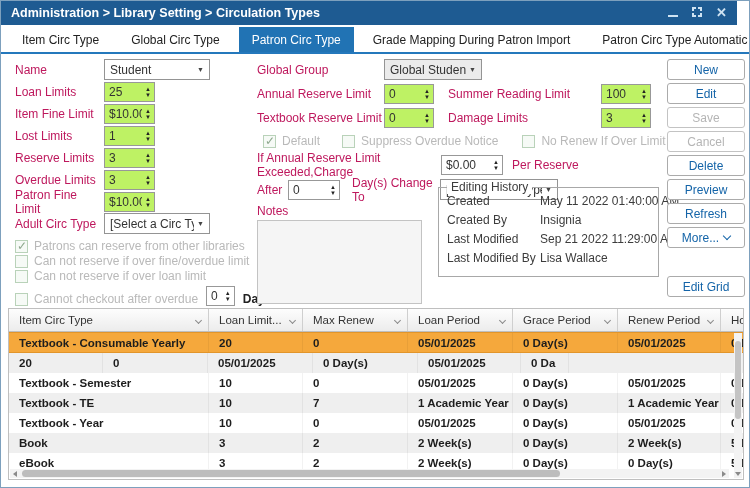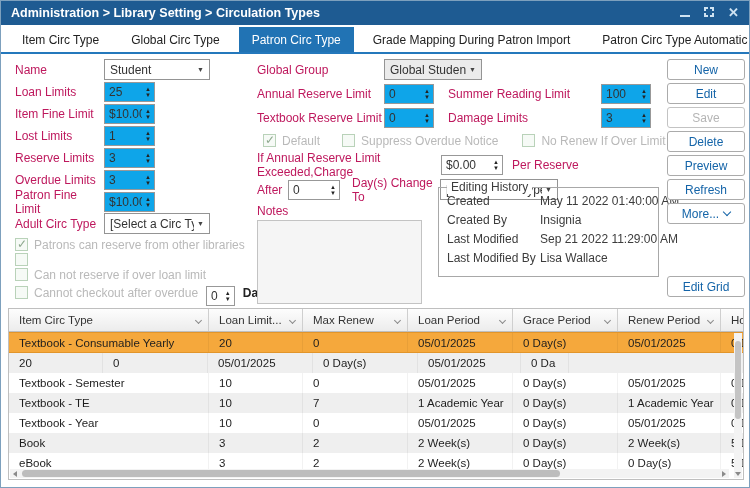--- a/index.html
+++ b/index.html
@@ -1,21 +1,21 @@
 <!DOCTYPE html>
 <html><head>
 <meta charset="utf-8">
 <style>
   * { margin:0; padding:0; box-sizing:border-box; }
   html,body { background:#cfd8e0; font-family:"Liberation Sans", sans-serif; }
   .window { position:relative; width:750px; height:488px; background:#fff;
             border:1px solid #7da0bd; overflow:hidden; font-size:12px; color:#333; }
 
   
-  .titlebar { position:absolute; top:0; left:0; right:0; height:24px; background:#1e5b92;
+  .titlebar { position:absolute; top:0; left:0; right:12px; height:24px; background:#1e5b92;
               display:flex; align-items:center; padding:0 10px; }
   .titlebar .title { color:#fff; font-weight:bold; font-size:12.5px; flex:1; white-space:nowrap; }
   .winctl { display:flex; align-items:center; gap:14px; }
   .ic-min { width:10px; height:2px; background:#cfe3f2; display:inline-block; }
   .ic-restore { width:10px; height:10px; border:2px solid #cfe3f2; position:relative; display:inline-block; }
   .ic-restore::before { content:""; position:absolute; left:-3px; right:-3px; top:2px; bottom:2px; background:#1e5b92; }
   .ic-restore::after  { content:""; position:absolute; top:-3px; bottom:-3px; left:2px; right:2px; background:#1e5b92; }
   .ic-close { color:#cfe3f2; font-size:13px; font-weight:bold; line-height:10px; }
 
   
@@ -23,29 +23,29 @@
             border-bottom:2px solid #2478bc; display:flex; align-items:flex-end; padding-left:8px; }
   .tab { padding:6px 13px 5px; margin-right:6px; font-size:12px; color:#222; white-space:nowrap; cursor:default; }
   .tab.active { background:#2173b4; color:#fff; }
 
   
   .lbl { color:#be185d; }
   .sel { display:flex; align-items:center; height:21px; border:1px solid #949494; background:#fff; padding:0 5px; }
   .sel .cap { flex:1; overflow:hidden; white-space:nowrap; }
   .sel .dd { font-size:7px; color:#444; margin-left:3px; }
   .sel.gray { background:#ebebeb; }
-  .spin { display:flex; align-items:center; height:20px; border:1px solid #989898; background:#0ea5e9; }
+  .spin { display:flex; align-items:center; height:20px; border:1px solid #989898; background:#bef264; }
   .spin.white { background:#fff; }
   .spin .v { flex:1; padding:0 4px; overflow:hidden; white-space:nowrap; }
   .spin .ar { display:flex; flex-direction:column; align-items:center; font-size:6px; line-height:6px;
               color:#222; padding:0 3px; }
   .row { display:flex; align-items:center; }
 
   
-  .cbrow { display:flex; align-items:flex-start; }
+  .cbrow { display:flex; align-items:flex-end; }
   .cb { width:13px; height:13px; border:1px solid #b9d2b9; background:#f6faf6; margin-right:6px;
         position:relative; flex:none; }
   .cb.checked::after { content:"✓"; position:absolute; top:-2px; left:1px; color:#8fa98f; font-size:12px; }
   .cbtext { color:#b9b9b9; white-space:nowrap; }
 
   
   .leftpanel { position:absolute; top:58px; left:14px; width:250px; }
   .leftpanel .frow { height:21px; margin-bottom:1px; display:flex; align-items:center; }
   .leftpanel .frow .lbl { width:89px; flex:none; }
   .midpanel { position:absolute; top:58px; left:256px; width:398px; }
@@ -78,21 +78,21 @@
   .ghead { display:flex; height:23px; background:linear-gradient(#fdfdfd,#ececec);
            border-bottom:1px solid #bfbfbf; }
   .gh { display:flex; align-items:center; border-right:1px solid #cfcfcf; padding-left:10px;
         font-size:11.5px; color:#333; white-space:nowrap; overflow:hidden; }
   .gh .sortch { margin-left:auto; margin-right:7px; width:5px; height:5px; flex:none;
         border-right:1.3px solid #8a8a8a; border-bottom:1.3px solid #8a8a8a; transform:rotate(45deg); }
   .grow { display:flex; height:20px; background:#fff; }
   .grow.alt { background:#efefef; }
   .grow.selected { background:#f5a83c; border-top:1px solid #e2952a; border-bottom:1px solid #e2952a; height:21px; }
   .gc { padding-left:10px; display:flex; align-items:center; font-size:11.5px; color:#1d1d1d;
-        white-space:nowrap; overflow:hidden; border-right:1px solid rgba(0,0,0,0.05); }
+        white-space:nowrap; overflow:hidden; border-right:1px solid rgba(0,0,0,0.05);font-weight:bold; }
   .c0{width:200px;flex:none} .c1{width:94px;flex:none} .c2{width:105px;flex:none}
   .c3{width:105px;flex:none} .c4{width:105px;flex:none} .c5{width:103px;flex:none} .c6{width:48px;flex:none}
 
   
   .hscroll { position:absolute; left:1px; right:14px; bottom:1px; height:9px; background:#f3f3f3;
              display:flex; align-items:center; }
   .hthumb { position:absolute; left:12px; width:538px; top:1px; height:7px; background:#bdbdbd; border-radius:4px; }
   .arrow-l { width:0; height:0; border-top:3px solid transparent; border-bottom:3px solid transparent;
              border-right:4px solid #8a8a8a; margin-left:3px; }
   .arrow-r { position:absolute; right:3px; width:0; height:0; border-top:3px solid transparent;
@@ -185,20 +185,21 @@
         <span class="dd">▼</span>
       </div>
     </div>
 
     <div class="cbrow" style="margin-top:4px; height:15px">
       <span class="cb checked"></span>
       <span class="cbtext">Patrons can reserve from other libraries</span>
     </div>
     <div class="cbrow" style="height:15px">
       <span class="cb"></span>
+      <span class="cbtext">Can not reserve if over fine/overdue limit</span>
     </div>
     <div class="cbrow" style="height:15px">
       <span class="cb"></span>
       <span class="cbtext">Can not reserve if over loan limit</span>
     </div>
     <div class="cbrow" style="margin-top:3px">
       <span class="cb"></span>
       <span class="cbtext">Cannot checkout after overdue</span>
       <div class="spin white ml" style="width:52px">
         <span class="v">0</span>
@@ -299,20 +300,21 @@
     <div class="eh-row">
       <span class="k">Last Modified By</span>
       <span class="val">Lisa Wallace</span>
     </div>
   </div>
 
   <div class="btncol">
     <div class="btn">New</div>
     <div class="btn">Edit</div>
     <div class="btn disabled">Save</div>
+    <div class="btn disabled">Cancel</div>
     <div class="btn">Delete</div>
     <div class="btn">Preview</div>
     <div class="btn">Refresh</div>
     <div class="btn">
       <span>More...</span>
       <span class="chev"></span>
     </div>
   </div>
   <div class="btn editgrid">Edit Grid</div>
 

